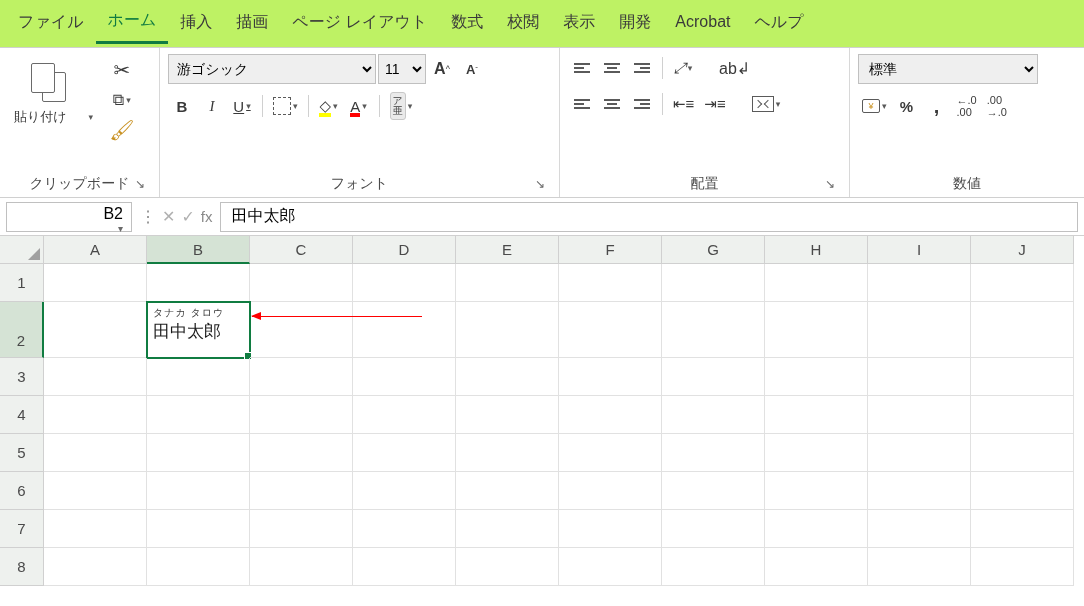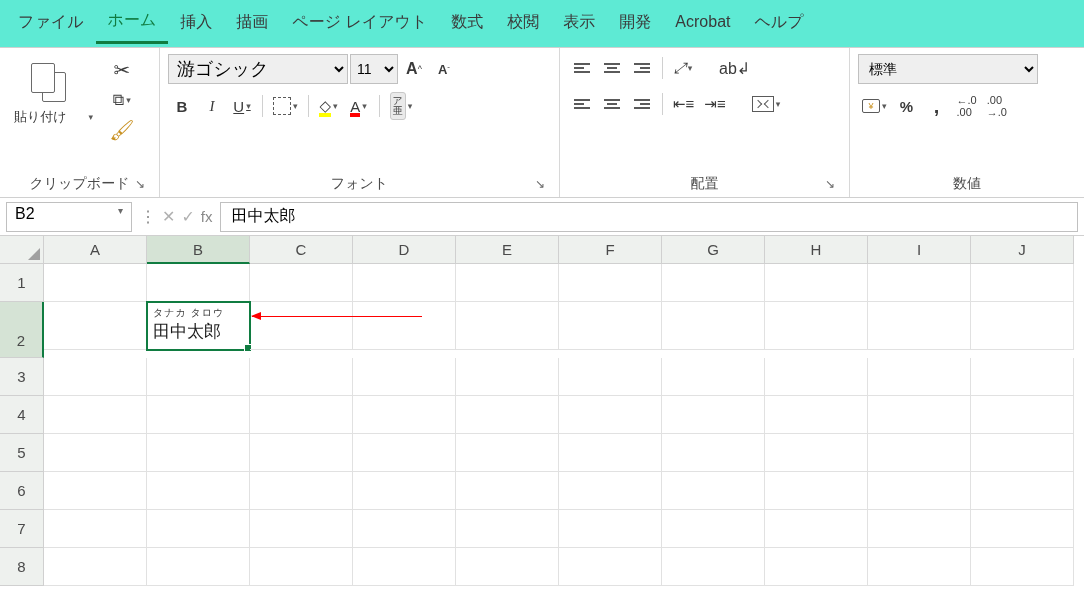--- a/index.html
+++ b/index.html
@@ -1,19 +1,19 @@
 <!DOCTYPE html>
 <html><head>
 <meta charset="utf-8">
 <style>
 * { box-sizing: border-box; margin: 0; padding: 0; font-family: "Segoe UI", Meiryo, sans-serif; }
 body { background: #fff; width: 1084px; height: 606px; overflow: hidden; position: relative; }
 
 
-.tabs { display: flex; align-items: center; padding: 8px 6px 9px 6px; background: #5eead4; border-bottom: 1px solid #d0d0d0; height: 48px; }
+.tabs { display: flex; align-items: center; padding: 8px 6px 9px 6px; background: #bef264; border-bottom: 1px solid #d0d0d0; height: 48px; }
 .tab { padding: 8px 12px 10px 12px; font-size: 16px; color: #3a3a3a; cursor: pointer; }
 .tab.active { color: #107c41; border-bottom: 3px solid #107c41; font-weight: 400; }
 
 
 .ribbon { display: flex; background: #fff; border-bottom: 1px solid #d0d0d0; height: 150px; }
 .group { display: flex; flex-direction: column; border-right: 1px solid #d8d8d8; padding: 6px 8px 2px 8px; position: relative; }
 .group-body { display: flex; flex: 1; align-items: flex-start; }
 .group-label { text-align: center; font-size: 14px; color: #4a4a4a; padding: 4px 0 2px 0; position: relative; }
 .launcher { position: absolute; right: 4px; bottom: 4px; width: 14px; height: 14px; font-size: 12px; color: #6a6a6a; }
 
@@ -25,21 +25,21 @@
 
 
 .clipboard-ico { width: 44px; height: 44px; display: flex; justify-content: center; align-items: flex-end; }
 .clipboard-ico .board { width: 24px; height: 30px; border: 1.5px solid #6a6a6a; border-radius: 2px; background: #fff; position: relative; }
 .clipboard-ico .sheet { position: absolute; left: -12px; top: -10px; width: 24px; height: 30px; border: 1.5px solid #6a6a6a; border-radius: 2px; background: #fff; }
 .scissors { font-size: 20px; }
 .copy-ico { font-size: 16px; }
 .brush { font-size: 20px; color: #c89020; }
 
 
-select.font-name { height: 30px; font-size: 18px; width: 180px; border: 1px solid #c0c0c0; padding: 2px 4px; }
+select.font-name { height: 30px; font-size: 14px; width: 208px; border: 1px solid #c0c0c0; padding: 2px 4px; }
 select.font-size { height: 30px; font-size: 14px; width: 48px; border: 1px solid #c0c0c0; padding: 2px 2px; }
 .font-inc { font-size: 16px; font-weight: bold; }
 .font-dec { font-size: 13px; font-weight: bold; }
 .border-ico { width: 18px; height: 18px; border: 1.5px dashed #5a5a5a; display: inline-block; }
 .fill-ico { display: inline-block; position: relative; }
 .fill-ico .under { position: absolute; left: 0; right: 0; bottom: -2px; height: 4px; background: #ffff00; }
 .font-color-ico .under { background: #ff0000; }
 .phonetic-btn { background: #eaeaea; border: 1px solid #c8c8c8; border-radius: 3px; font-size: 10px; padding: 3px 2px; line-height: 1; text-align: center; height: 28px; display: flex; flex-direction: column; justify-content: center; }
 
 
@@ -53,41 +53,41 @@
 .merge-ico::before { left: 2px; transform: translateY(-50%) rotate(45deg); }
 .merge-ico::after { right: 2px; transform: translateY(-50%) rotate(-135deg); }
 .wrap-ico { font-size: 16px; }
 
 
 select.num-format { height: 30px; font-size: 14px; width: 180px; border: 1px solid #c0c0c0; padding: 2px 6px; }
 .currency-ico { width: 18px; height: 14px; border: 1.5px solid #5a5a5a; border-radius: 2px; display: inline-flex; align-items: center; justify-content: center; font-size: 9px; color: #c89020; }
 
 
 .formula-bar { display: flex; align-items: center; height: 38px; border-bottom: 1px solid #d0d0d0; padding: 4px 6px; gap: 4px; }
-.name-box { height: 30px; width: 126px; border: 1px solid #c0c0c0; font-size: 16px; padding: 2px 8px; display: flex; align-items: flex-start; justify-content: space-between; }
+.name-box { height: 30px; width: 126px; border: 1px solid #c0c0c0; font-size: 16px; padding: 2px 8px; display: flex; align-items: flex-end; justify-content: space-between; flex-direction: column; }
 .name-box .dd-btn { font-size: 10px; color: #6a6a6a; }
 .fbar-sep { display: flex; align-items: center; gap: 6px; padding: 0 4px; color: #8a8a8a; }
 .fbar-sep .fx { font-size: 15px; }
 .fbar-sep .dim { color: #b0b0b0; }
 .formula-input { flex: 1; height: 30px; border: 1px solid #c0c0c0; font-size: 16px; padding: 2px 10px; display: flex; align-items: center; }
 
 
 .grid-area { position: relative; }
 .col-headers { display: flex; height: 28px; }
 .corner { width: 44px; border-right: 1px solid #d0d0d0; border-bottom: 1px solid #d0d0d0; background: #eef1ee; position: relative; }
 .corner::after { content: ""; position: absolute; right: 3px; bottom: 3px; width: 0; height: 0; border-left: 12px solid transparent; border-bottom: 12px solid #a0a0a0; }
 .col-h { flex: 0 0 103px; text-align: center; font-size: 15px; color: #4a4a4a; border-right: 1px solid #d0d0d0; border-bottom: 1px solid #d0d0d0; background: #eef1ee; line-height: 28px; }
 .col-h.active { background: #d5e3d5; border-bottom: 2px solid #107c41; }
 .rows { }
 .grow { display: flex; }
 .row-h { width: 44px; text-align: center; font-size: 15px; color: #4a4a4a; border-right: 1px solid #d0d0d0; border-bottom: 1px solid #d0d0d0; background: #eef1ee; line-height: 38px; height: 38px; }
 .row-h.active { background: #d5e3d5; border-right: 2px solid #107c41; }
 .grow.r2 .row-h { height: 56px; line-height: 78px; }
 .cell { flex: 0 0 103px; height: 38px; border-right: 1px solid #e1e1e1; border-bottom: 1px solid #e1e1e1; position: relative; }
-.grow.r2 .cell { height: 48px; }
+.grow.r2 .cell { height: 56px; }
 .cell.active { outline: 2px solid #107c41; outline-offset: -1px; }
 .cell.active .ruby { font-size: 10px; color: #3a3a3a; padding: 4px 6px 0 6px; letter-spacing: 1px; }
 .cell.active .main { font-size: 17px; color: #1a1a1a; padding: 0 6px; }
 .cell.active::after { content: ""; position: absolute; right: -3px; bottom: -3px; width: 6px; height: 6px; background: #107c41; border: 1px solid #fff; }
 
 
 .arrow { position: absolute; height: 1px; background: #ff0000; }
 .arrow::before { content: ""; position: absolute; left: -1px; top: -4px; width: 0; height: 0; border-right: 10px solid #ff0000; border-top: 4.5px solid transparent; border-bottom: 4.5px solid transparent; }
 
 </style>

